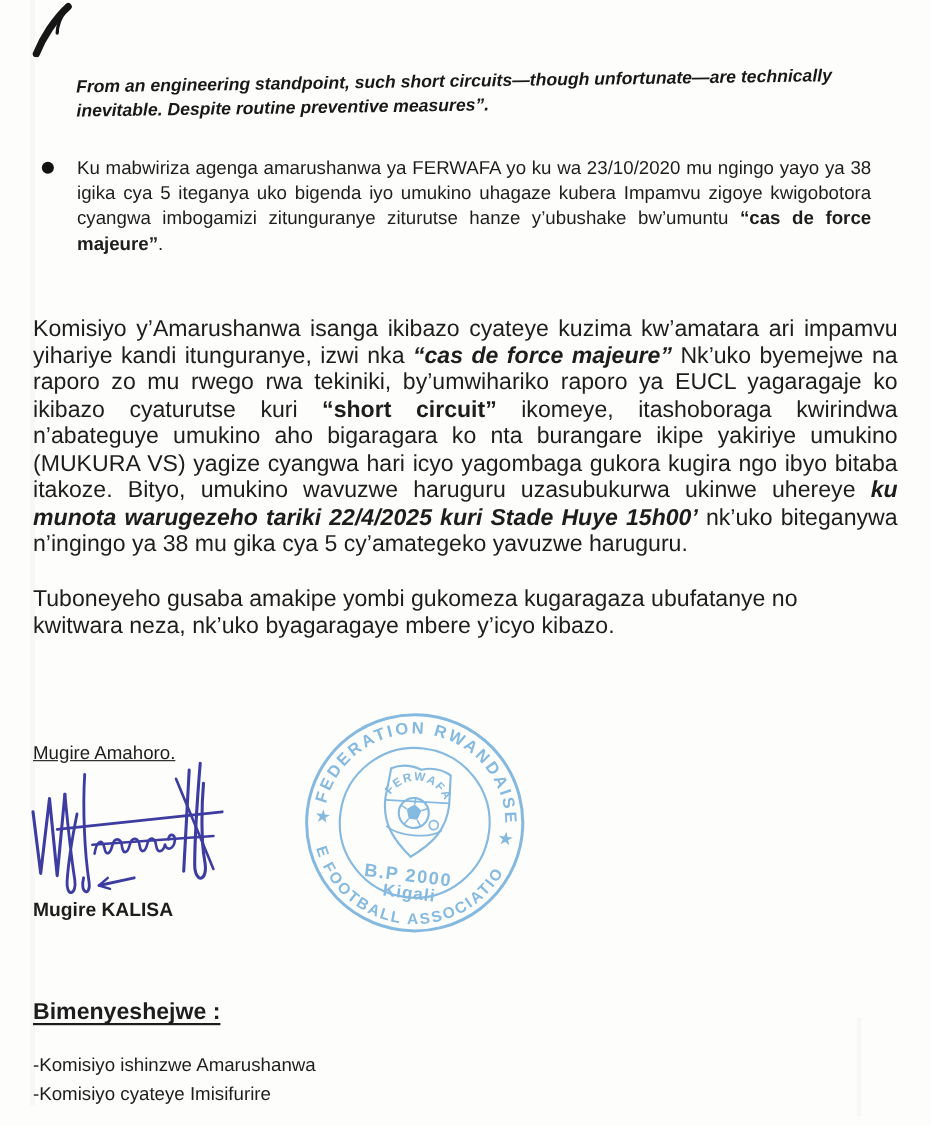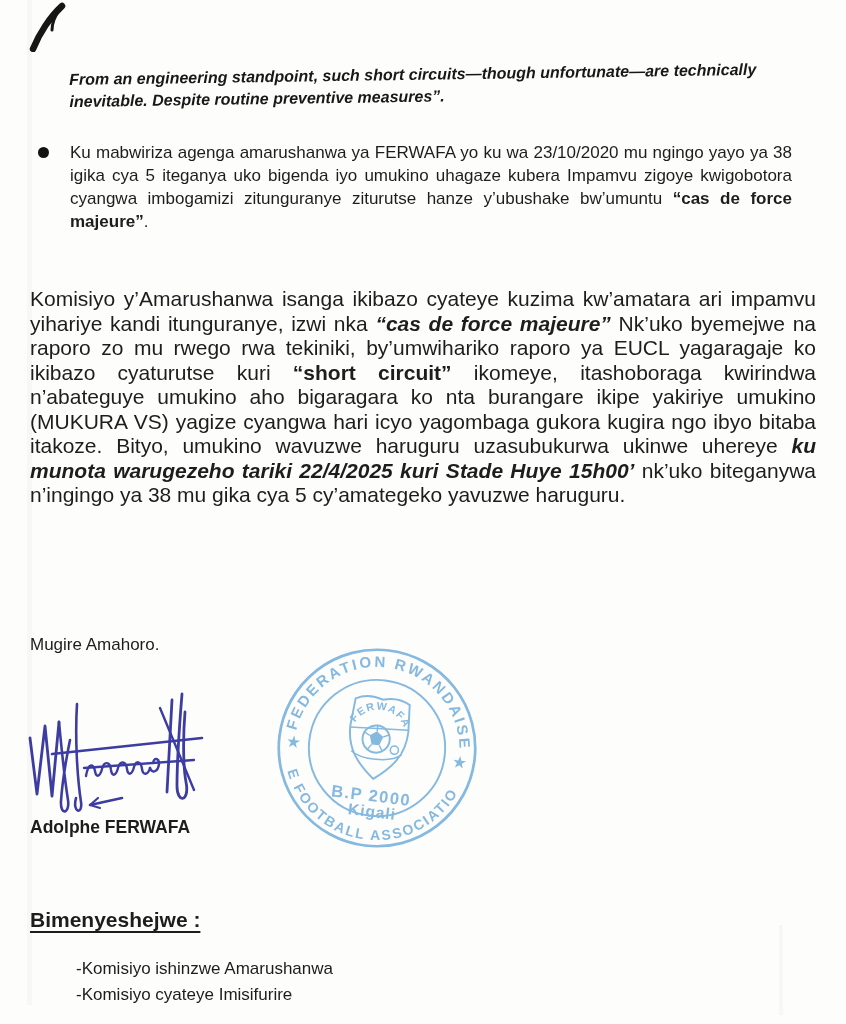--- a/index.html
+++ b/index.html
@@ -27,34 +27,34 @@
   }
   .bullet-text{
     margin-left:34px;
     font-size:17px;line-height:23px;
     text-align:justify;
   }
   .para{font-size:21px;line-height:24.5px;}
   .para-decision{left:30px;top:266px;width:786px;text-align:justify;}
   .para-appeal{left:30px;top:512px;width:782px;line-height:23.5px;}
   .para-thanks{left:30px;top:581px;width:700px;}
-  .closing{left:30px;top:618px;width:400px;font-size:17px;}
+  .closing{left:30px;top:658px;width:400px;font-size:17px;text-decoration:underline;}
   .signature-svg{left:22px;top:676px;width:185px;height:142px;}
   .stamp-svg{left:270px;top:640px;width:214px;height:216px;opacity:.78;}
   .stamp-svg text{fill:var(--stamp-blue,#64a6d8);font-family:"Liberation Sans",sans-serif;}
   .stamp-line{stroke:var(--stamp-blue,#64a6d8);fill:none;}
   .stamp-fill{fill:var(--stamp-blue,#64a6d8);stroke:none;}
   .sig-stroke{stroke:var(--ink-blue,#32329d);fill:none;stroke-linecap:round;stroke-linejoin:round;}
   .signatory-name{left:30px;top:817px;font-size:17.5px;font-weight:bold;}
   .signatory-title{left:30px;top:841px;font-size:17px;font-weight:bold;font-style:italic;}
   .cc-heading{
     left:30px;top:908px;font-size:21px;font-weight:bold;
     text-decoration:underline;text-underline-offset:4px;text-decoration-thickness:1.5px;
   }
-  .cc-item{left:30px;font-size:17px;line-height:25.5px;margin-left:46px;}
+  .cc-item{left:30px;font-size:17px;line-height:25.5px;}
   .cc-item-1{top:956px;}
   .cc-item-2{top:981.5px;}
   .pen-mark{left:26px;top:2px;width:44px;height:50px;}
   .scan-streak{background:rgba(130,130,130,0.05);}
 </style>
 </head>
 <body>
 
 <div class="page">
 
@@ -68,20 +68,21 @@
 
   <div class="abs quote"><span style="font-weight: bold; font-style: italic;">From an engineering standpoint, such short circuits—though unfortunate—are technically</span><br><span style="font-weight: bold; font-style: italic;">inevitable. Despite routine preventive measures”.</span></div>
 
   <div class="abs bullet-row">
     <span class="bullet-dot"></span>
     <div class="bullet-text"><span>Ku mabwiriza agenga amarushanwa ya FERWAFA yo ku wa 23/10/2020 mu ngingo yayo ya 38 igika cya 5 iteganya uko bigenda iyo umukino uhagaze kubera Impamvu zigoye kwigobotora cyangwa imbogamizi zitunguranye ziturutse hanze y’ubushake bw’umuntu </span><span style="font-weight: bold;">“cas de force majeure”</span><span>.</span></div>
   </div>
 
   <p class="abs para para-decision"><span>Komisiyo y’Amarushanwa isanga ikibazo cyateye kuzima kw’amatara ari impamvu yihariye kandi itunguranye, izwi nka </span><span style="font-weight: bold; font-style: italic;">“cas de force majeure”</span><span> Nk’uko byemejwe na raporo zo mu rwego rwa tekiniki, by’umwihariko raporo ya EUCL yagaragaje ko ikibazo cyaturutse kuri </span><span style="font-weight: bold;">“short circuit”</span><span> ikomeye, itashoboraga kwirindwa n’abateguye umukino aho bigaragara ko nta burangare ikipe yakiriye umukino (MUKURA VS) yagize cyangwa hari icyo yagombaga gukora kugira ngo ibyo bitaba itakoze. Bityo, umukino wavuzwe haruguru uzasubukurwa ukinwe uhereye </span><span style="font-weight: bold; font-style: italic;">ku munota warugezeho tariki 22/4/2025 kuri Stade Huye 15h00’</span><span> nk’uko biteganywa n’ingingo ya 38 mu gika cya 5 cy’amategeko yavuzwe haruguru.</span></p>
 
+  <p class="abs para para-appeal">Tuboneyeho gusaba amakipe yombi gukomeza kugaragaza ubufatanye no kwitwara neza, nk’uko byagaragaye mbere y’icyo kibazo.</p>
 
 
   <p class="abs closing">Mugire Amahoro.</p>
 
   <svg class="abs signature-svg" viewBox="0 0 185 142">
     <g opacity="0.95">
       <path class="sig-stroke" stroke-width="2.8" d="M8,62 L15,118 L23,50 L30,120 L37,46"></path>
       <path class="sig-stroke" stroke-width="2.6" d="M37,46 C40,78 43,105 46,124 C48,138 38,140 39,125 C40,110 44,84 48,64"></path>
       <path class="sig-stroke" stroke-width="2.6" d="M55,28 C53,60 55,100 59,126 C61,139 50,137 54,122"></path>
       <path class="sig-stroke" stroke-width="2.6" d="M30,78 L180,62"></path>
@@ -125,19 +126,19 @@
         <path class="stamp-fill" d="M108,93 L115,98 L112,107 L104,107 L101,98 Z"></path>
         <path class="stamp-line" stroke-width="1.4" d="M108,93 L108,87 M115,98 L121,95 M112,107 L116,113 M104,107 L100,113 M101,98 L95,95"></path>
         <circle class="stamp-line" cx="128" cy="110" r="4.2" stroke-width="1.6"></circle>
       </g>
 
       <text x="110" y="165" font-size="17" font-weight="bold" letter-spacing="1.5" text-anchor="middle">B.P 2000</text>
       <text x="113" y="181" font-size="16" font-weight="bold" letter-spacing="1" text-anchor="middle">Kigali</text>
     </g>
   </svg>
 
-  <div class="abs signatory-name">Adolphe FERWAFA</div>
+  <div class="abs signatory-name">Mugire KALISA</div>
 
   <div class="abs cc-heading">Bimenyeshejwe :</div>
   <div class="abs cc-item cc-item-1">-Komisiyo ishinzwe Amarushanwa</div>
   <div class="abs cc-item cc-item-2">-Komisiyo cyateye Imisifurire</div>
 
 </div>
 
 </body></html>

